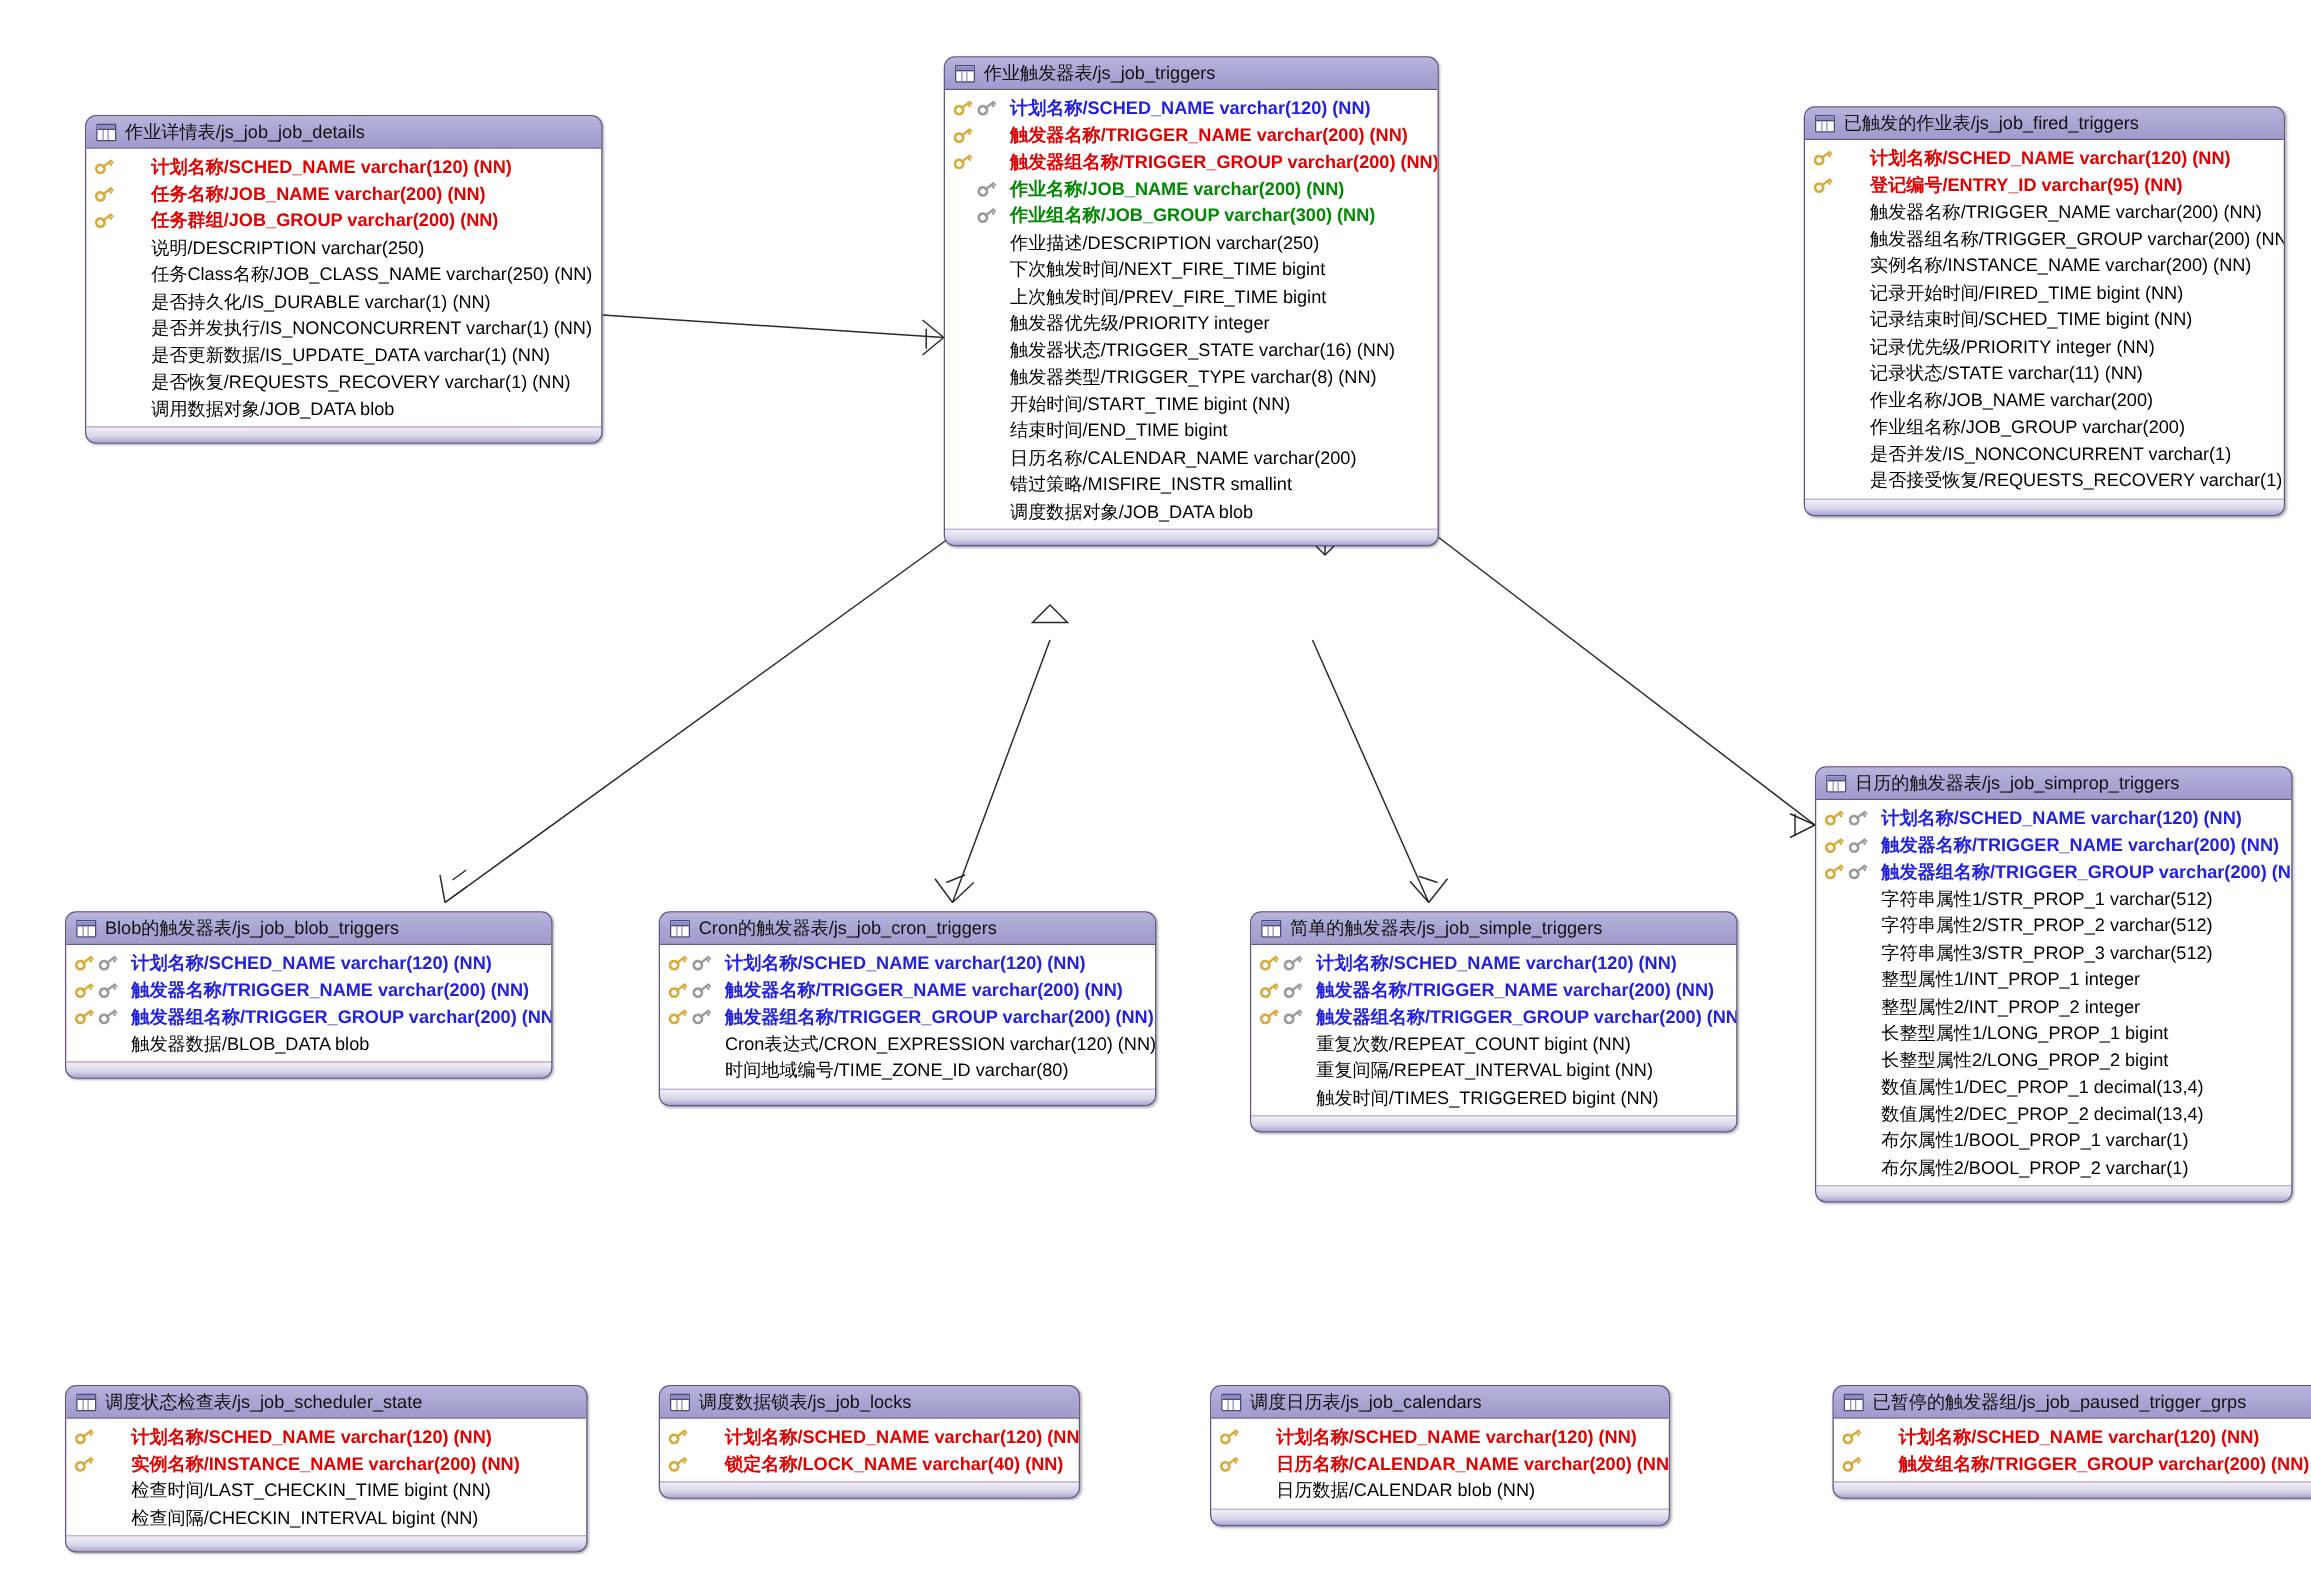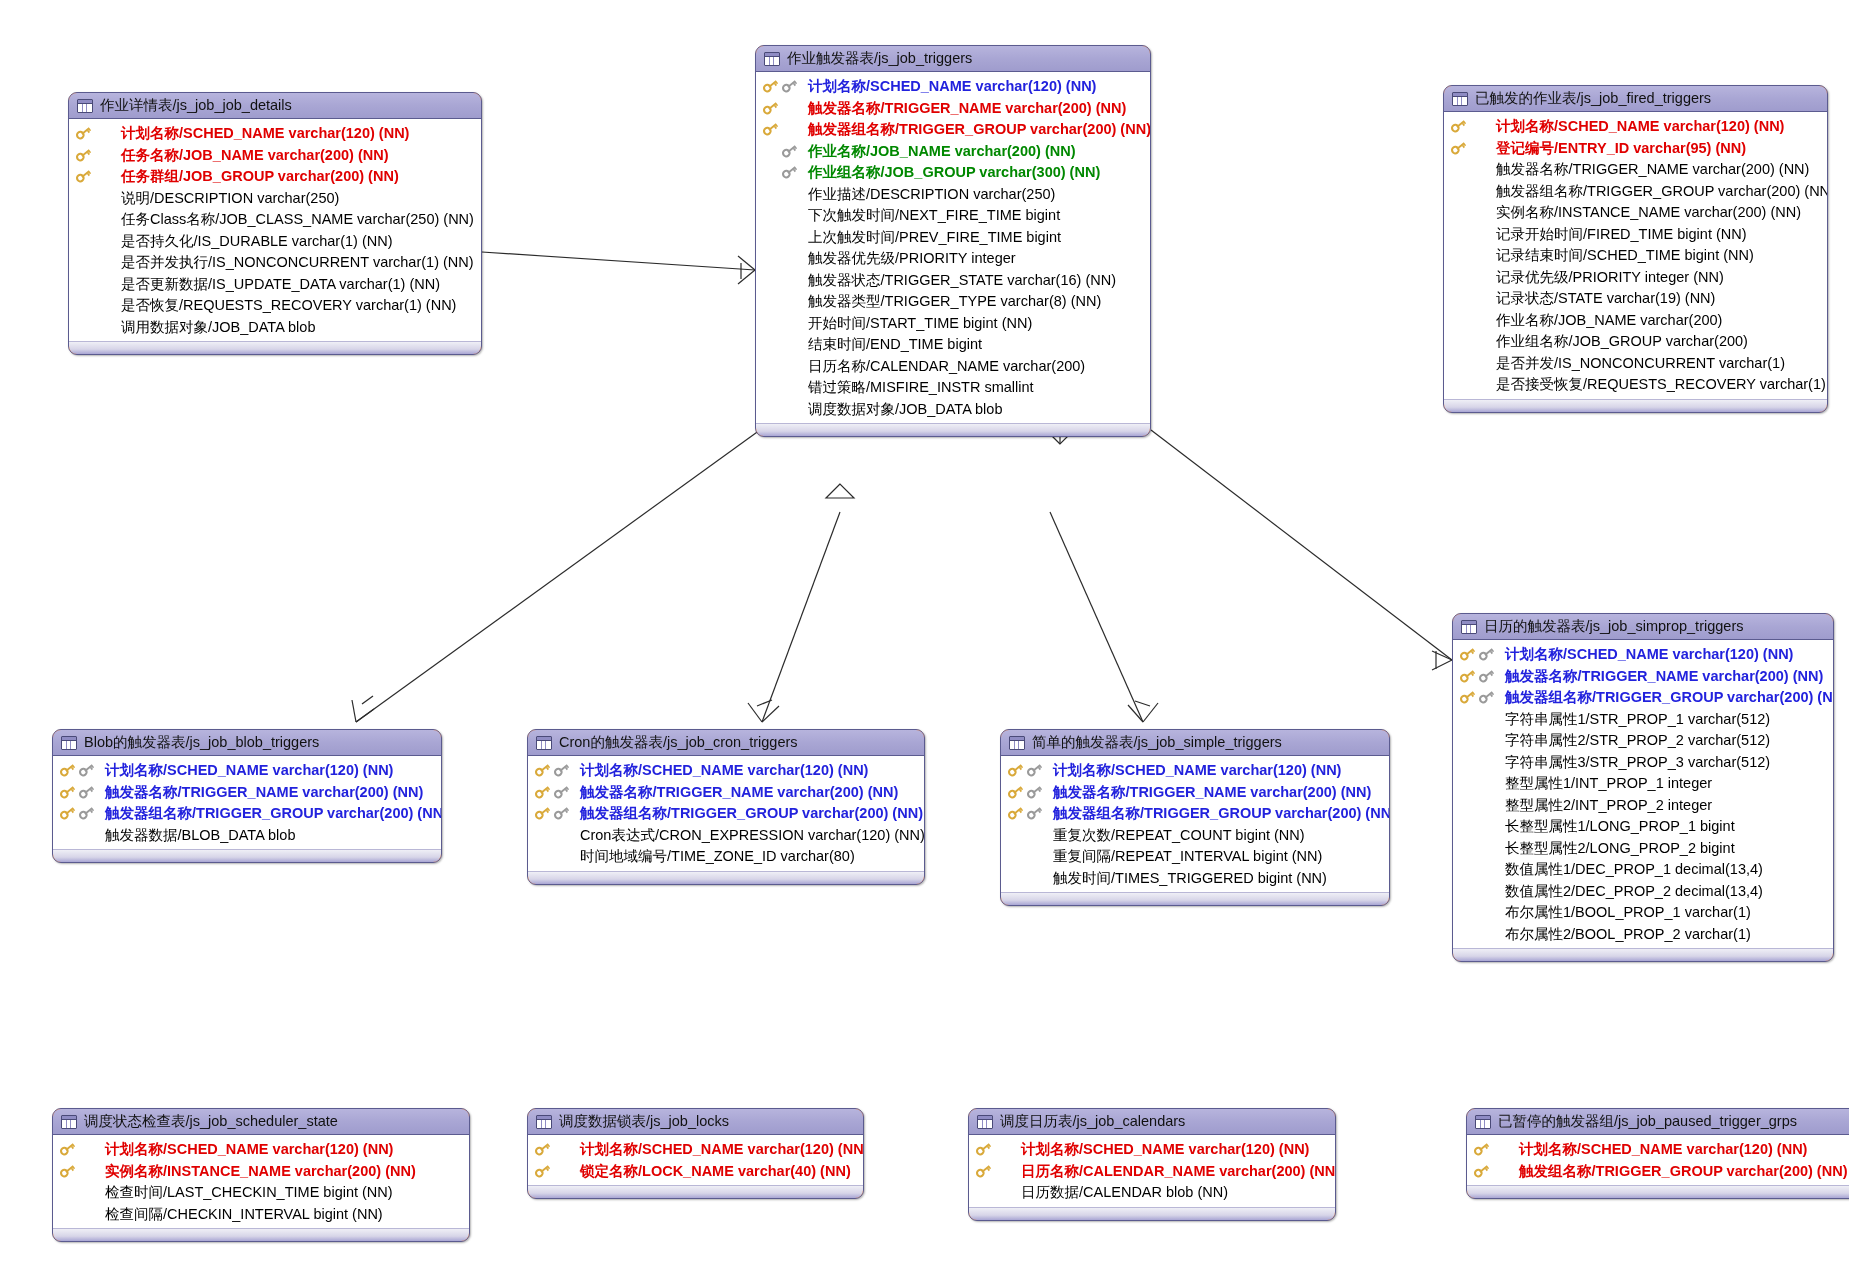--- a/index.html
+++ b/index.html
@@ -5,21 +5,21 @@
   html,body{margin:0;padding:0;background:#ffffff;}
   body{
     font-family:"Liberation Sans","DejaVu Sans",sans-serif;
     width:1849px;height:1267px;position:relative;overflow:hidden;
   }
   #canvas{position:absolute;left:0;top:0;width:1849px;height:1267px;}
   svg#links{position:absolute;left:0;top:0;width:1849px;height:1267px;pointer-events:none;}
 
   .entity{
     position:absolute;
-    background:#f97316;
+    background:#fca5a5;
     border:1px solid #5b5b8f;
     border-radius:9px;
     box-shadow:1px 1px 2px rgba(0,0,0,.30);
     box-sizing:border-box;
     overflow:hidden;
   }
   .ent-head{
     background:linear-gradient(to bottom,#b7b4dd 0%,#a9a6d4 50%,#9f9ccd 100%);
     border-bottom:1px solid #5b5b8f;
     height:25px;
@@ -381,21 +381,21 @@
         <div class="attr">
           <span class="keys"></span>
           <span class="attr-txt t-plain">记录结束时间/SCHED_TIME bigint (NN)</span>
         </div>
         <div class="attr">
           <span class="keys"></span>
           <span class="attr-txt t-plain">记录优先级/PRIORITY integer (NN)</span>
         </div>
         <div class="attr">
           <span class="keys"></span>
-          <span class="attr-txt t-plain">记录状态/STATE varchar(19) (NN)</span>
+          <span class="attr-txt t-plain">记录状态/STATE varchar(11) (NN)</span>
         </div>
         <div class="attr">
           <span class="keys"></span>
           <span class="attr-txt t-plain">作业名称/JOB_NAME varchar(200)</span>
         </div>
         <div class="attr">
           <span class="keys"></span>
           <span class="attr-txt t-plain">作业组名称/JOB_GROUP varchar(200)</span>
         </div>
         <div class="attr">

